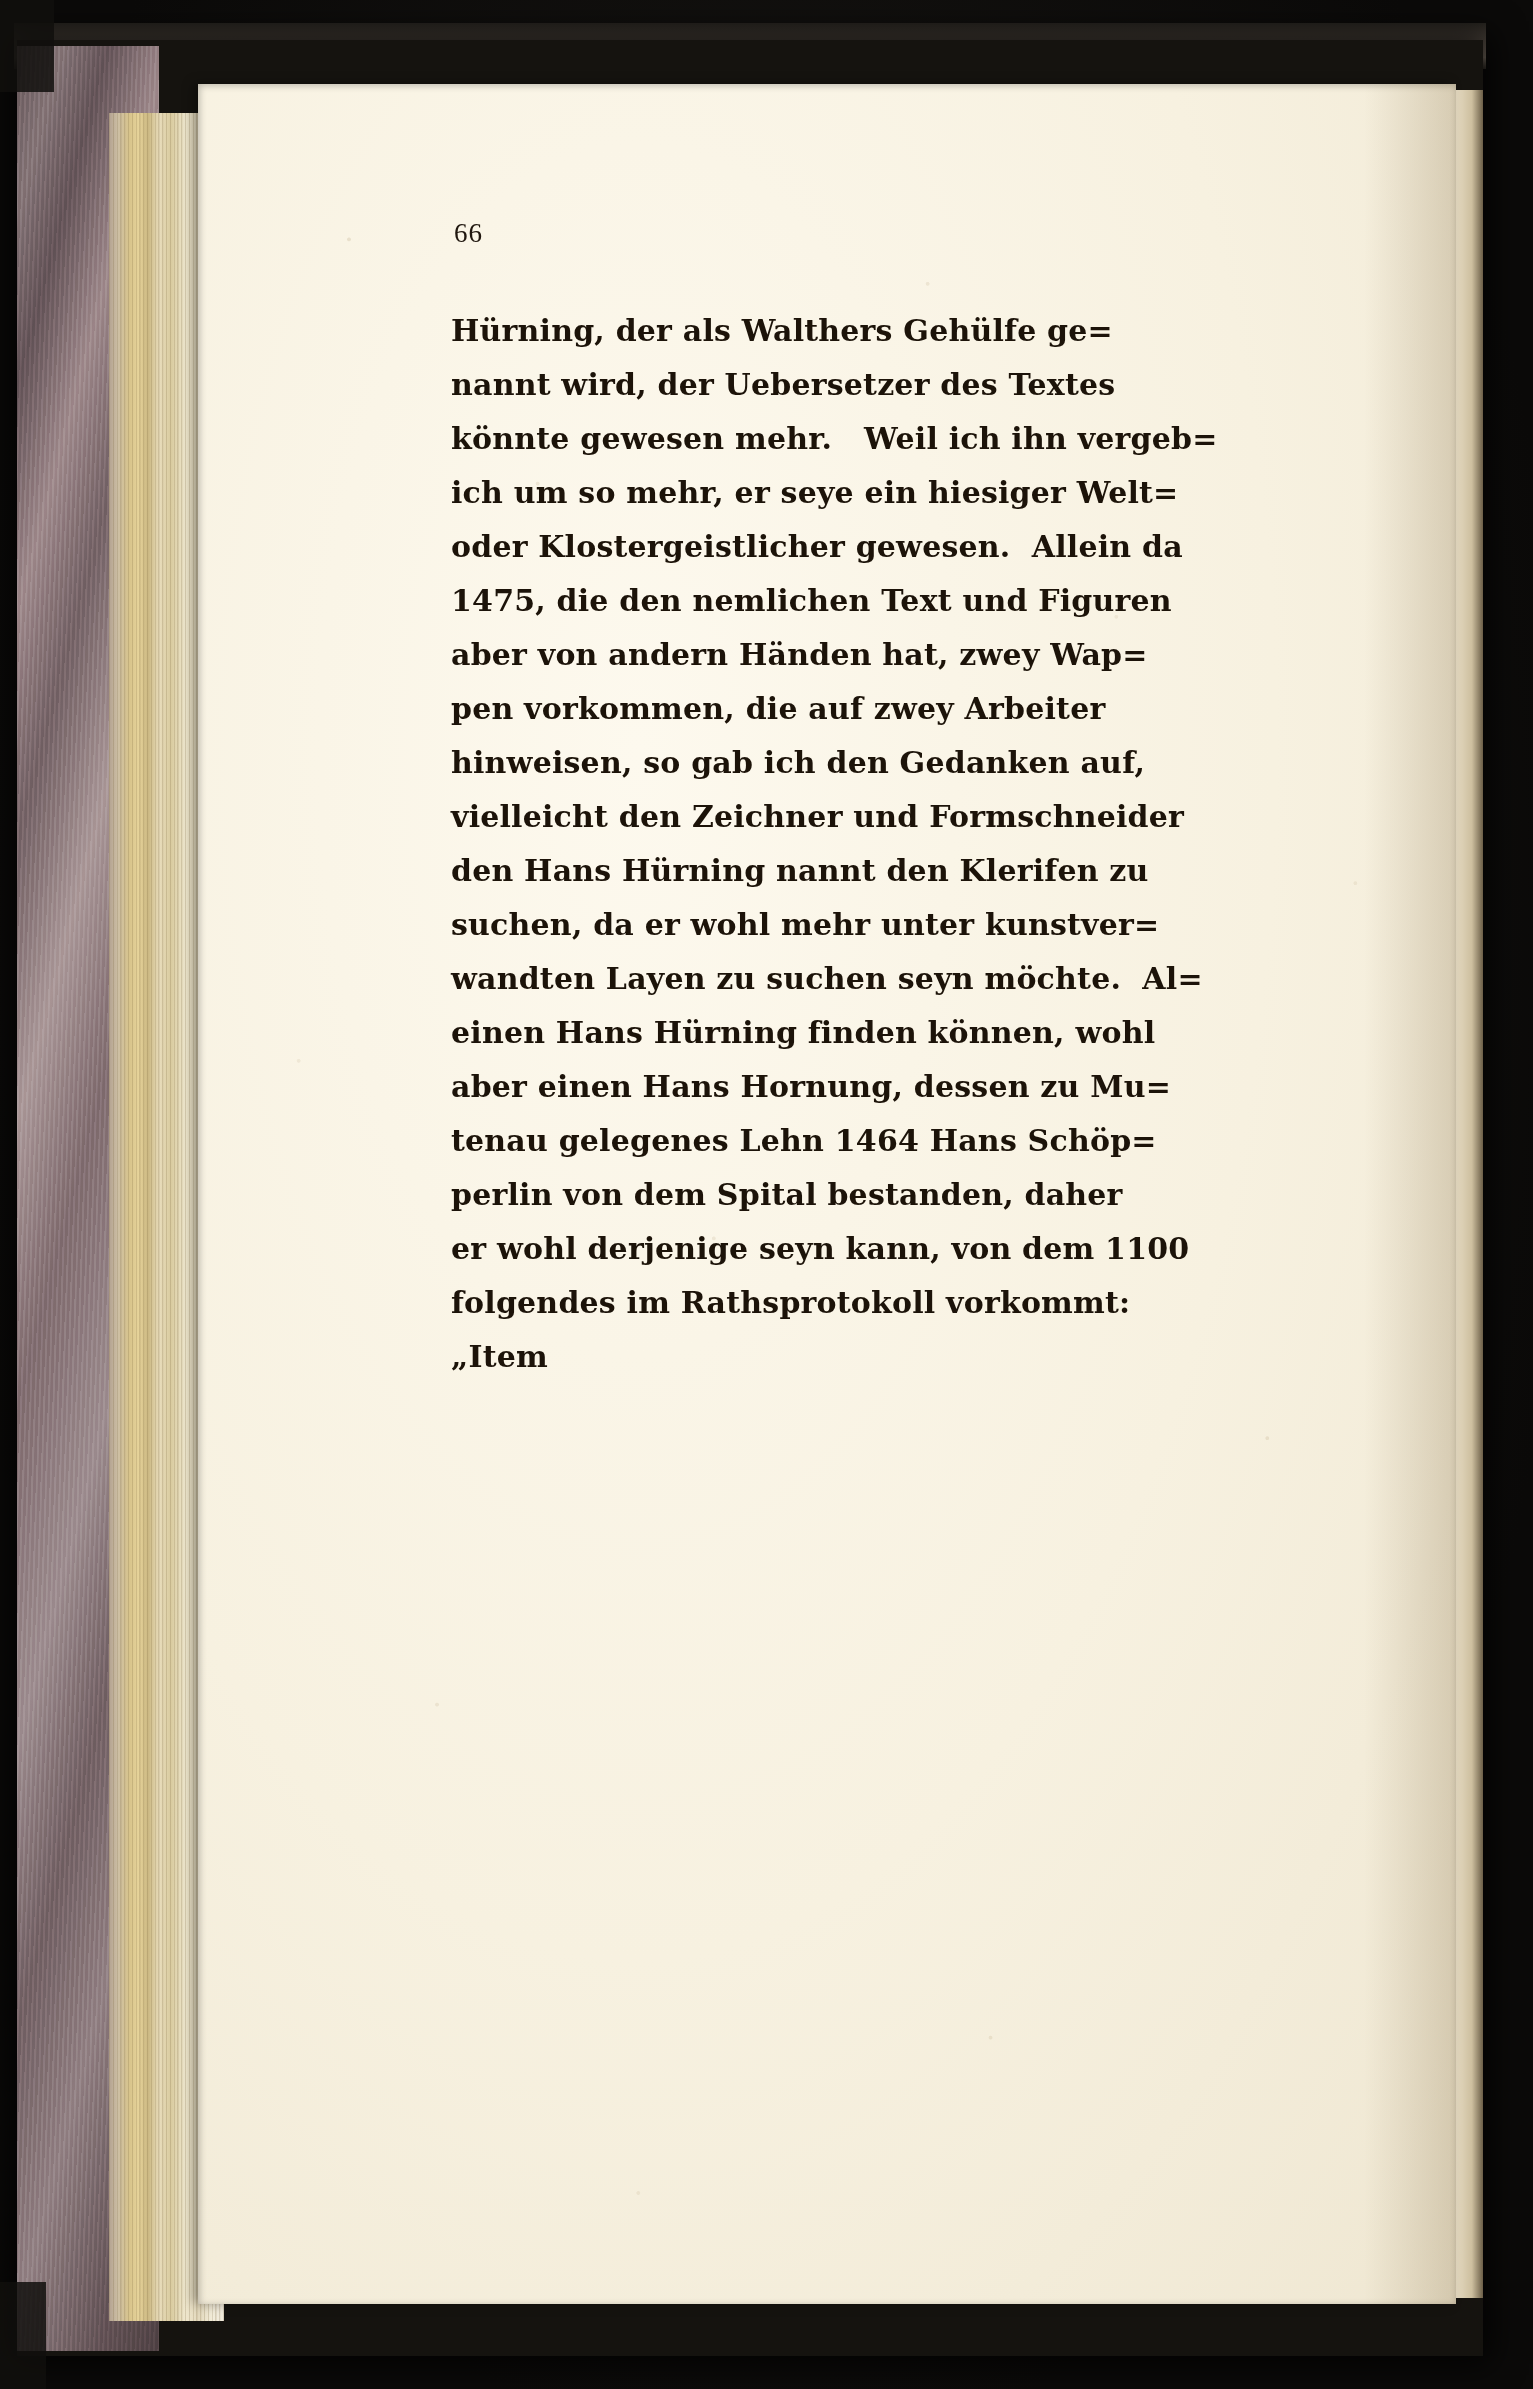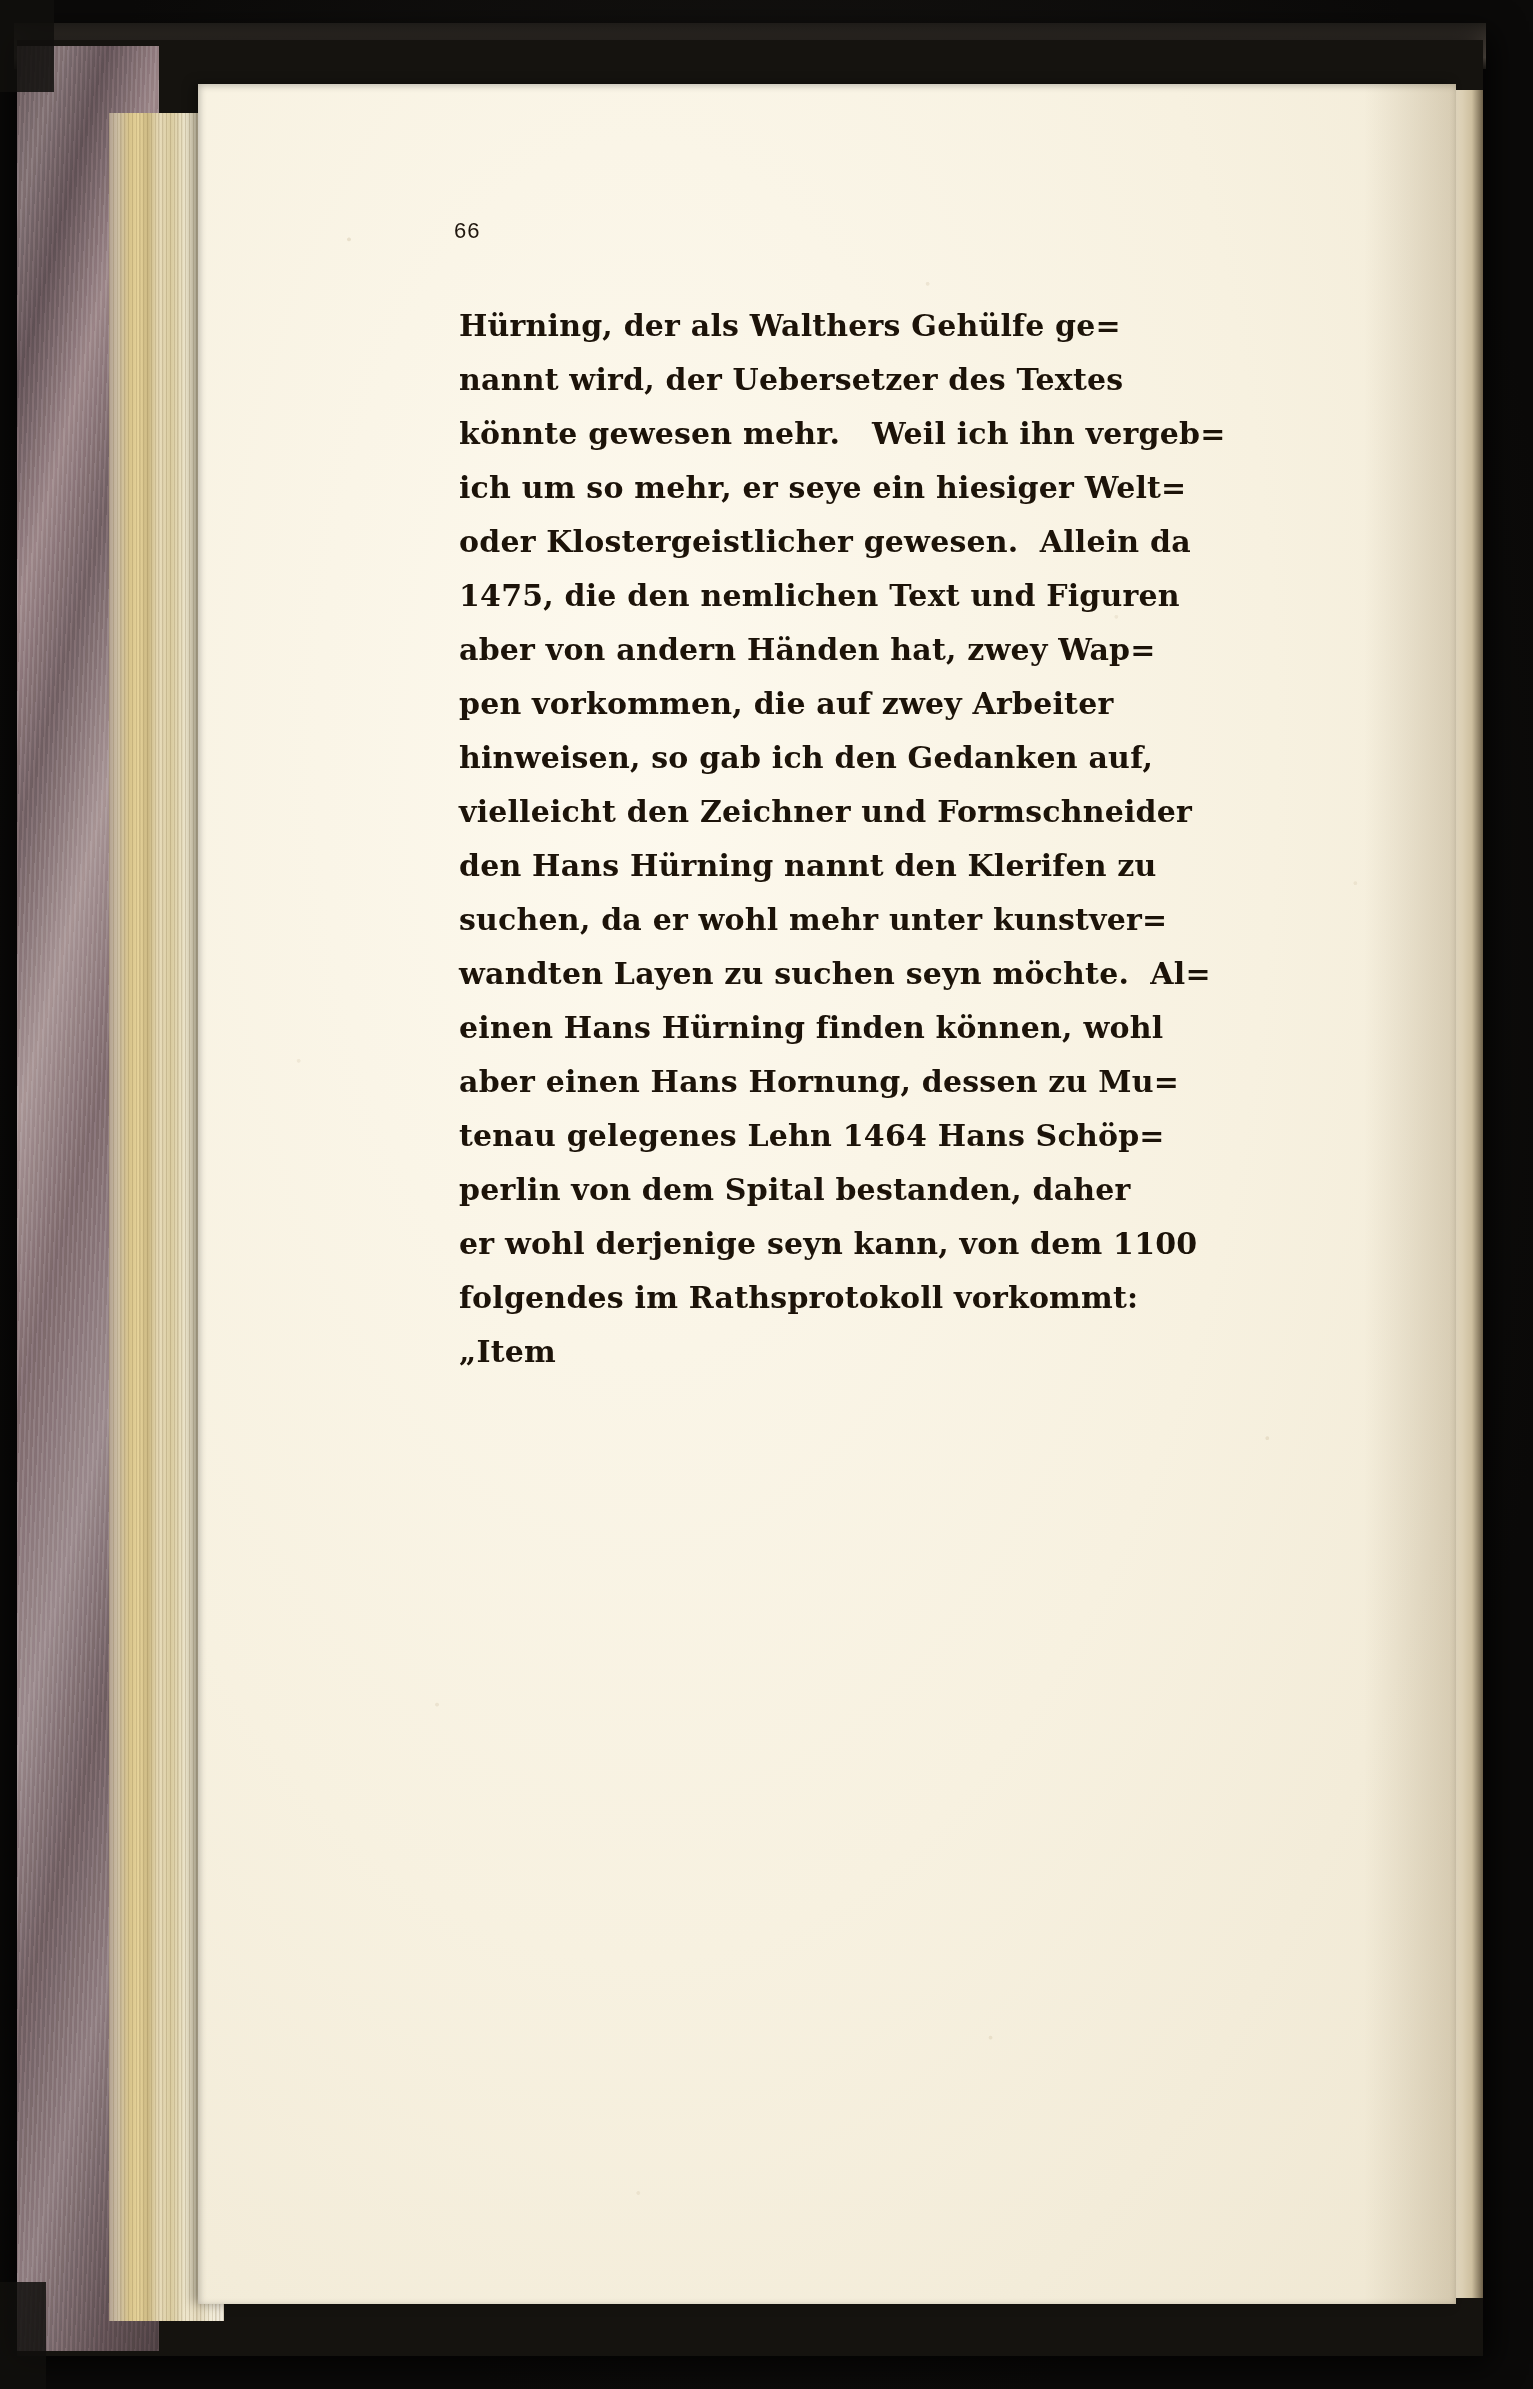--- a/index.html
+++ b/index.html
@@ -150,38 +150,37 @@
   }
 
   
   .text-col {
     position: absolute;
     left: 253px;
     top: 134px;
     width: 893px;
   }
   .folio {
-    font-family: Liberation Sans, sans-serif;
-    font-size: 22px;
+    font-family: Liberation Serif, serif;
+    font-size: 27px;
     color: #20170f;
     letter-spacing: 0.8px;
     margin: 0 0 55px 0;
     padding-left: 3.1px;
   }
 
   .body-text {
     font-family: "DejaVu Serif", serif;
     font-size: 30px;
     line-height: 54px;
     color: #1c1309;
     text-align: justify;
     letter-spacing: 0.2px;
     font-weight: 600;
     text-rendering: optimizeLegibility;
-    margin-left: 8px;
   }
   
   .jline {
     display: flex;
     justify-content: space-between;
     width: 100%;
   }
   .jline.right { justify-content: flex-start; }
   .jline > span { white-space: pre; }
 

